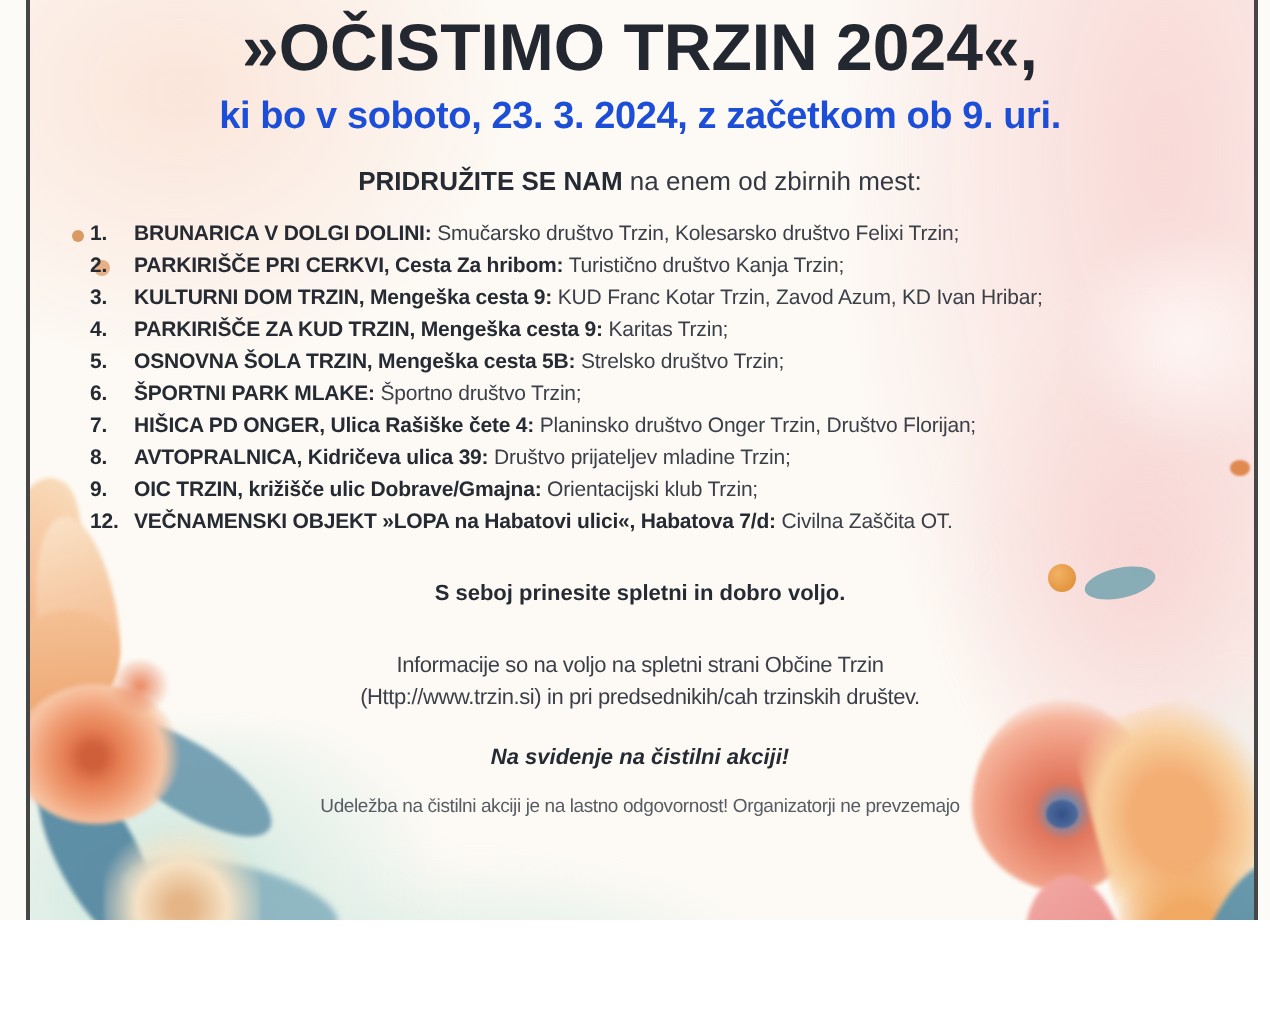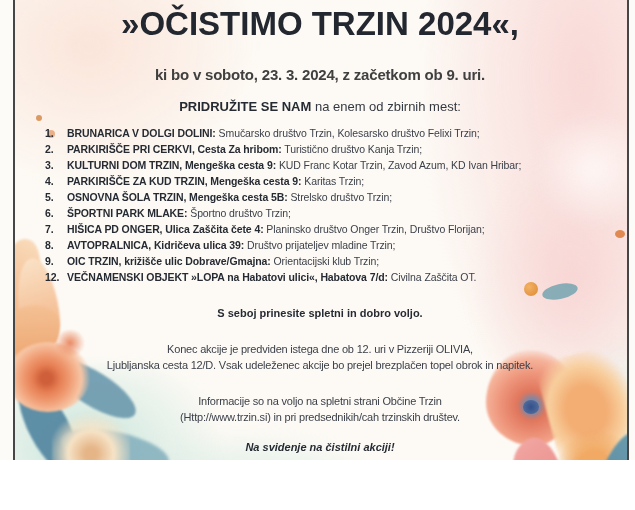--- a/index.html
+++ b/index.html
@@ -78,21 +78,21 @@
   .d-pinkpetal{left:499px;top:438px;width:48px;height:64px;transform:rotate(-18deg);
     background:linear-gradient(160deg,#f2a8a4,#e98a86);border-radius:60% 40% 55% 45%/60% 55% 45% 40%;filter:blur(1px);}
   .d-lfr0{left:529px;top:284px;width:36px;height:15px;transform:rotate(-12deg);background:#74a5b0;opacity:.85;border-radius:50%;}
   .d-lfr2{left:583px;top:430px;width:56px;height:120px;transform:rotate(14deg);
     background:linear-gradient(200deg,#6f9fb0,#4d7f97);border-radius:50% 50% 50% 50%/60% 60% 40% 40%;filter:blur(1px);}
   .d-lfr3{left:557px;top:470px;width:60px;height:46px;transform:rotate(-30deg);background:#88b4c0;opacity:.8;border-radius:50%;filter:blur(1px);}
 
   
   .content{position:absolute;left:0;top:0;width:614px;z-index:10;color:#262b33;text-align:center;}
   .title{margin:4px 0 0;font-size:33px;line-height:40px;font-weight:bold;letter-spacing:0;color:#23272f;}
-  .subtitle{margin:18px 0 0;font-size:15px;line-height:26px;font-weight:bold;letter-spacing:-0.2px;color:#404040;}
+  .subtitle{margin:2px 0 0;font-size:19px;line-height:26px;font-weight:bold;letter-spacing:-0.2px;color:#1d4ed8;}
   .join{margin:11px 0 0;font-size:13px;line-height:16px;color:#343941;}
   .join strong{color:#262b33;}
   .locations{margin:11px 0 0 32px;padding:0;list-style:none;text-align:left;
     font-size:10.5px;line-height:15px;letter-spacing:-0.1px;color:#3a3f48;width:540px;}
   .locations li{display:flex;margin:0 0 1px 0;}
   .locations .num{flex:0 0 22px;font-weight:bold;color:#262b33;}
   .locations .txt{flex:1;max-width:490px;}
   .locations .txt strong{color:#262b33;}
   .bring{margin:21px 0 0;font-size:11px;line-height:15px;font-weight:bold;color:#262b33;}
   .konec,.info{margin:20px 0 0;font-size:11px;line-height:16px;color:#3a3f48;letter-spacing:-0.2px;}
@@ -172,42 +172,38 @@
           <li>
             <span class="num">5.</span>
             <span class="txt"><strong>OSNOVNA ŠOLA TRZIN, Mengeška cesta 5B:</strong> Strelsko društvo Trzin;</span>
           </li>
           <li>
             <span class="num">6.</span>
             <span class="txt"><strong>ŠPORTNI PARK MLAKE:</strong> Športno društvo Trzin;</span>
           </li>
           <li>
             <span class="num">7.</span>
-            <span class="txt"><strong>HIŠICA PD ONGER, Ulica Zaščita čete 4:</strong> Planinsko društvo Onger Trzin, Društvo Florijan;</span>
+            <span class="txt"><strong>HIŠICA PD ONGER, Ulica Rašiške čete 4:</strong> Planinsko društvo Onger Trzin, Društvo Florijan;</span>
           </li>
           <li>
             <span class="num">8.</span>
             <span class="txt"><strong>AVTOPRALNICA, Kidričeva ulica 39:</strong> Društvo prijateljev mladine Trzin;</span>
           </li>
           <li>
             <span class="num">9.</span>
             <span class="txt"><strong>OIC TRZIN, križišče ulic Dobrave/Gmajna:</strong> Orientacijski klub Trzin;</span>
           </li>
           <li>
             <span class="num">12.</span>
             <span class="txt"><strong>VEČNAMENSKI OBJEKT »LOPA na Habatovi ulici«, Habatova 7/d:</strong> Civilna Zaščita OT.</span>
           </li>
         </ol>
 
       <p class="bring">S seboj prinesite spletni in dobro voljo.</p>
 
-      <p class="konec">
-        <span>Konec akcije je predviden istega dne ob 12. uri v Pizzeriji OLIVIA,</span>
-        <span>Ljubljanska cesta 12/D. Vsak udeleženec akcije bo prejel brezplačen topel obrok in napitek.</span>
-      </p>
 
       <p class="info">
         <span>Informacije so na voljo na spletni strani Občine Trzin</span>
         <span>(Http://www.trzin.si) in pri predsednikih/cah trzinskih društev.</span>
       </p>
 
       <p class="farewell">Na svidenje na čistilni akciji!</p>
 
       <p class="disclaimer">
         <span>Udeležba na čistilni akciji je na lastno odgovornost! Organizatorji ne prevzemajo</span>

